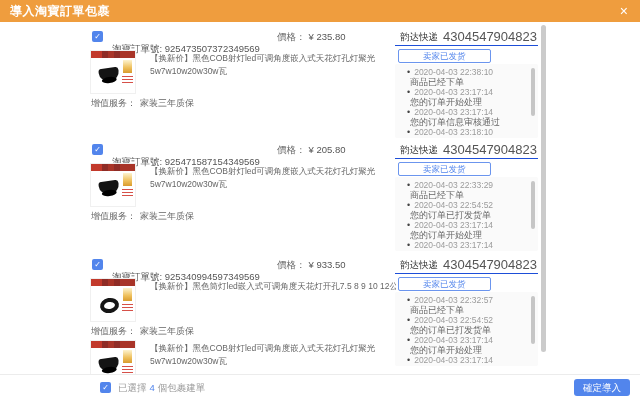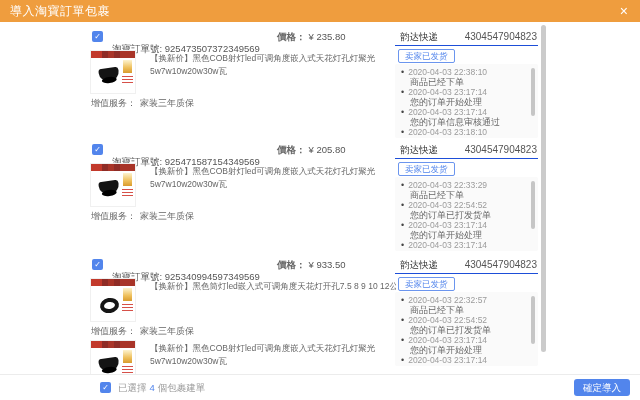--- a/index.html
+++ b/index.html
@@ -6,33 +6,33 @@
     --header_bg:#EF9D3E; --accent:#5285EC; --tag_border:#6b95ee;
     --timeline_bg:#fafafa; --text_dark:#555; --text_mid:#666; --text_light:#9b9b9b;
   }
   *{margin:0;padding:0;box-sizing:border-box;}
   html,body{width:640px;height:400px;overflow:hidden;background:#fff;
     font-family:"Liberation Sans","DejaVu Sans",sans-serif;}
   .modal{position:relative;width:640px;height:400px;background:#fff;overflow:hidden;}
 
   
   .dlg-header{position:absolute;top:0;left:0;width:640px;height:22px;background:var(--header_bg);}
-  .dlg-title{position:absolute;left:10px;top:0;line-height:22px;font-size:12px;font-weight:normal;color:#fff;letter-spacing:.5px;}
+  .dlg-title{position:absolute;left:10px;top:0;line-height:22px;font-size:12px;font-weight:bold;color:#fff;letter-spacing:.5px;}
   .dlg-close{position:absolute;right:12px;top:0;line-height:22px;font-size:14px;color:#fff;cursor:pointer;}
 
   
   .dlg-body{position:absolute;top:22px;left:0;width:640px;height:352px;overflow:hidden;background:#fff;}
   .order{position:absolute;left:88px;width:458px;height:112px;}
   .row1{position:absolute;top:0;left:0;height:14px;width:300px;}
   .cb{position:absolute;width:11px;height:11px;background:var(--accent);border-radius:2px;
       color:#fff;font-size:8px;line-height:11px;text-align:center;cursor:pointer;}
   .row1 .cb{left:4px;top:1px;}
   .ordline{position:absolute;left:24px;top:12px;font-size:9.5px;color:var(--text_dark);line-height:13px;white-space:nowrap;}
   .priceline{position:absolute;left:189px;top:0;font-size:9.5px;color:var(--text_dark);line-height:13px;white-space:nowrap;}
-  .plabel{color:var(--text_mid);margin-right:3px;font-weight:bold;}
+  .plabel{color:var(--text_mid);margin-right:3px;}
 
   .prod{position:absolute;top:20px;left:0;height:46px;width:300px;}
   .thumb{position:absolute;top:0;left:2px;width:46px;height:44px;background:#fff;border:1px solid #f0f0f0;overflow:hidden;}
   .tb-banner{position:absolute;top:0;left:0;width:100%;height:7px;
      background:linear-gradient(90deg,#c2392b 0 11px,#8f2c26 11px 17px,#a83428 17px 23px,#8f2c26 23px 29px,#a83428 29px 100%);}
   .tb-glow{position:absolute;top:9px;right:3px;width:9px;height:13px;
      background:linear-gradient(180deg,#fdf3cf,#eebf5a 60%,#d99b2e);}
   .tb-redtext{position:absolute;top:25px;right:2px;width:11px;height:7px;
      background:repeating-linear-gradient(0deg,#d65048 0 1px,transparent 1px 3px);}
   .tb-lamp{position:absolute;left:8px;top:17px;width:20px;height:13px;background:#141414;
@@ -42,27 +42,27 @@
      border:4px solid #161616;background:#fff;transform:rotate(-10deg);}
   .desc{position:absolute;left:62px;top:2px;width:240px;font-size:8.5px;line-height:13px;color:var(--text_mid);}
   .desc.one-line{white-space:nowrap;overflow:hidden;width:246px;}
   .svc{position:absolute;top:67px;left:3px;font-size:9px;color:var(--text_mid);white-space:nowrap;text-align:right;}
   .svc-label{margin-right:4px;}
 
   
   .panel{position:absolute;left:307px;top:0;width:143px;}
   .prow{position:absolute;top:1px;left:0;width:143px;height:15px;border-bottom:1px solid #1d4ed8;}
   .carrier{position:absolute;left:5px;top:0;font-size:9.5px;color:#333;line-height:12px;}
-  .track{position:absolute;right:1px;top:0;font-size:10px;color:var(--text_dark);line-height:12px;}
+  .track{position:absolute;right:1px;top:0;font-size:13px;color:var(--text_dark);line-height:12px;}
   .ship-tag{position:absolute;top:19px;left:3px;display:inline-block;font-size:8.5px;color:var(--accent);
-     border:1px solid var(--tag_border);border-radius:2px;padding:1px 6px;line-height:10px;background:#fff;cursor:pointer;}
+     border:1px solid var(--tag_border);border-radius:2px;padding:1px 24px;line-height:10px;background:#fff;cursor:pointer;}
   .tl{position:absolute;top:34px;left:0;width:143px;height:74px;background:var(--timeline_bg);
      border-radius:2px;overflow:hidden;padding:3px 10px 0 6px;}
   .tle{margin:0;}
-  .tl-time{font-size:8.5px;line-height:10px;color:var(--text_light);white-space:nowrap;}
+  .tl-time{font-size:8.5px;line-height:10px;color:var(--text_light);white-space:nowrap;margin-left:6px;}
   .dot{color:#444;margin-right:4px;font-size:9px;}
   .tl-status{font-size:9px;line-height:10px;color:var(--text_mid);margin-left:9px;white-space:nowrap;}
   .tl-thumb{position:absolute;right:3px;top:4px;width:4px;height:48px;background:#c6c6c6;border-radius:2px;cursor:pointer;}
 
   
   .main-scrollbar{position:absolute;left:541px;top:25px;width:5px;height:327px;background:#cbcbcb;border-radius:3px;cursor:pointer;}
 
   
   .dlg-footer{position:absolute;bottom:0;left:0;width:640px;height:26px;background:#fff;border-top:1px solid #ececec;}
   .dlg-footer .cb{left:100px;top:7px;}

